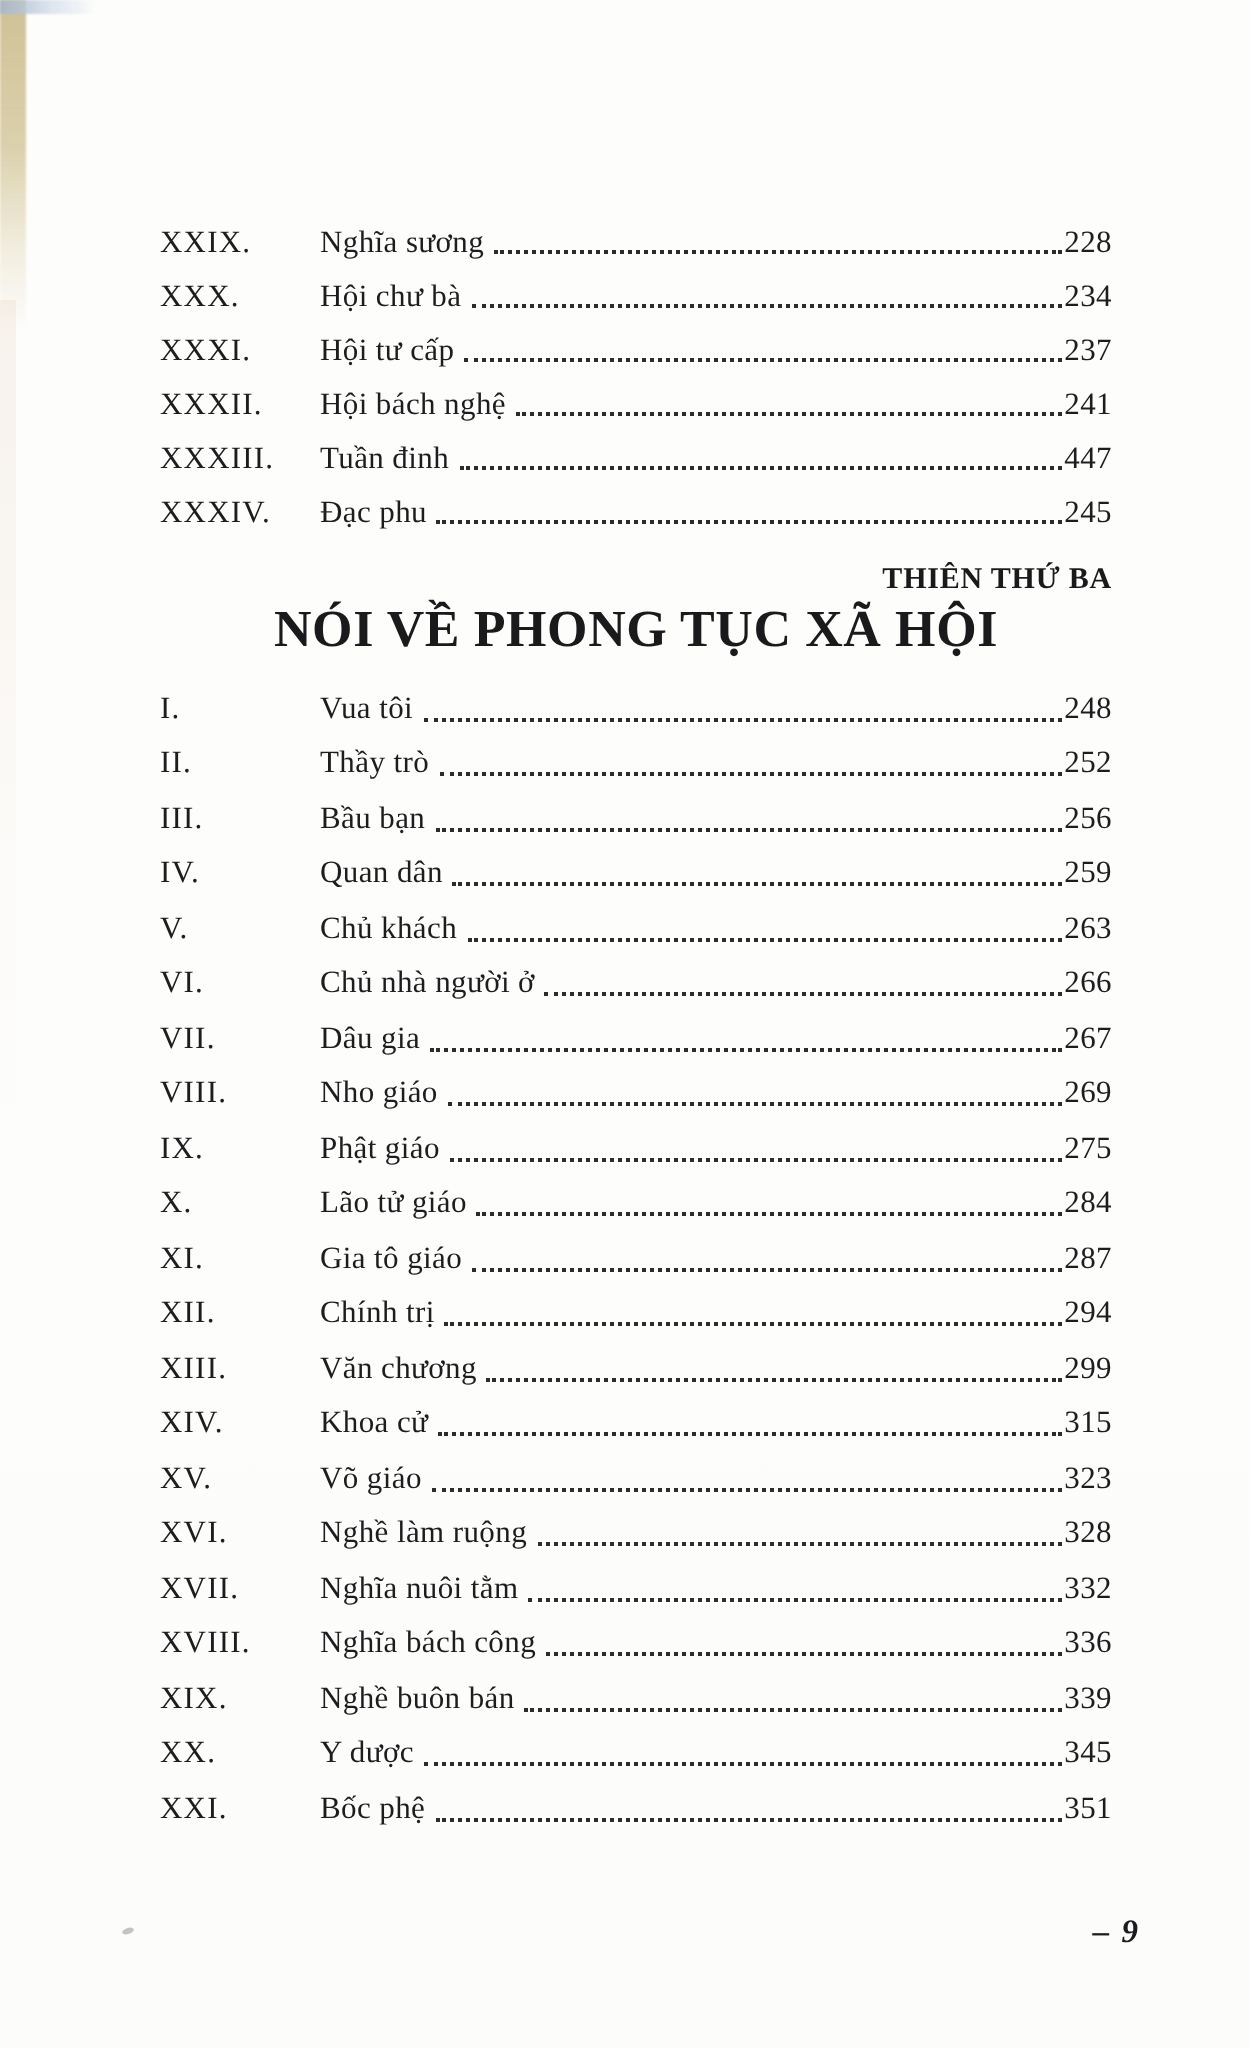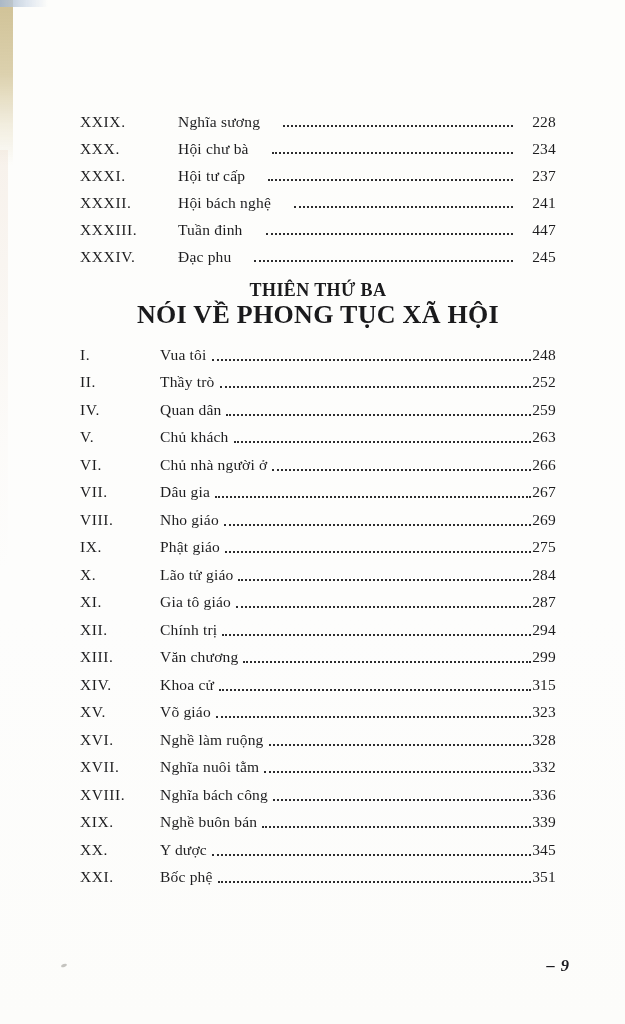--- a/index.html
+++ b/index.html
@@ -63,21 +63,21 @@
   .toc-block-1 { top: 108px; }
   .toc-block-2 { top: 341px; }
 
   .toc-row {
     display: flex;
     align-items: center;
     font-size: 15.5px;
     letter-spacing: 0.2px;
     white-space: nowrap;
   }
-  .toc-block-1 .toc-row { height: 27px; gap: 18px; }
+  .toc-block-1 .toc-row { height: 27px; }
   .toc-block-2 .toc-row { height: 27.5px; }
 
   .toc-num {
     width: 80px;
     flex: 0 0 80px;
     letter-spacing: 0.6px;
   }
   .toc-title {
     flex: 0 0 auto;
     padding-right: 3px;
@@ -103,23 +103,24 @@
   .section-heading {
     position: absolute;
     left: 80px;
     right: 69px;
     top: 279px;
     text-align: center;
     font-weight: bold;
     color: #1a1a1c;
   }
   .section-heading .line1 {
-    font-size: 18px;
+    font-size: 15px;
     line-height: 23px;
     letter-spacing: 0.4px;
+    text-align: right;
   }
   .section-heading .line2 {
     font-size: 26px;
     line-height: 26px;
     letter-spacing: 0.3px;
   }
 
   
   .folio {
     position: absolute;
@@ -201,20 +202,26 @@
         <span class="toc-page">248</span>
       </div>
 
       <div class="toc-row">
         <span class="toc-num">II.</span>
         <span class="toc-title">Thầy trò</span>
         <span class="toc-dots"></span>
         <span class="toc-page">252</span>
       </div>
 
+      <div class="toc-row">
+        <span class="toc-num">III.</span>
+        <span class="toc-title">Bầu bạn</span>
+        <span class="toc-dots"></span>
+        <span class="toc-page">256</span>
+      </div>
 
       <div class="toc-row">
         <span class="toc-num">IV.</span>
         <span class="toc-title">Quan dân</span>
         <span class="toc-dots"></span>
         <span class="toc-page">259</span>
       </div>
 
       <div class="toc-row">
         <span class="toc-num">V.</span>

